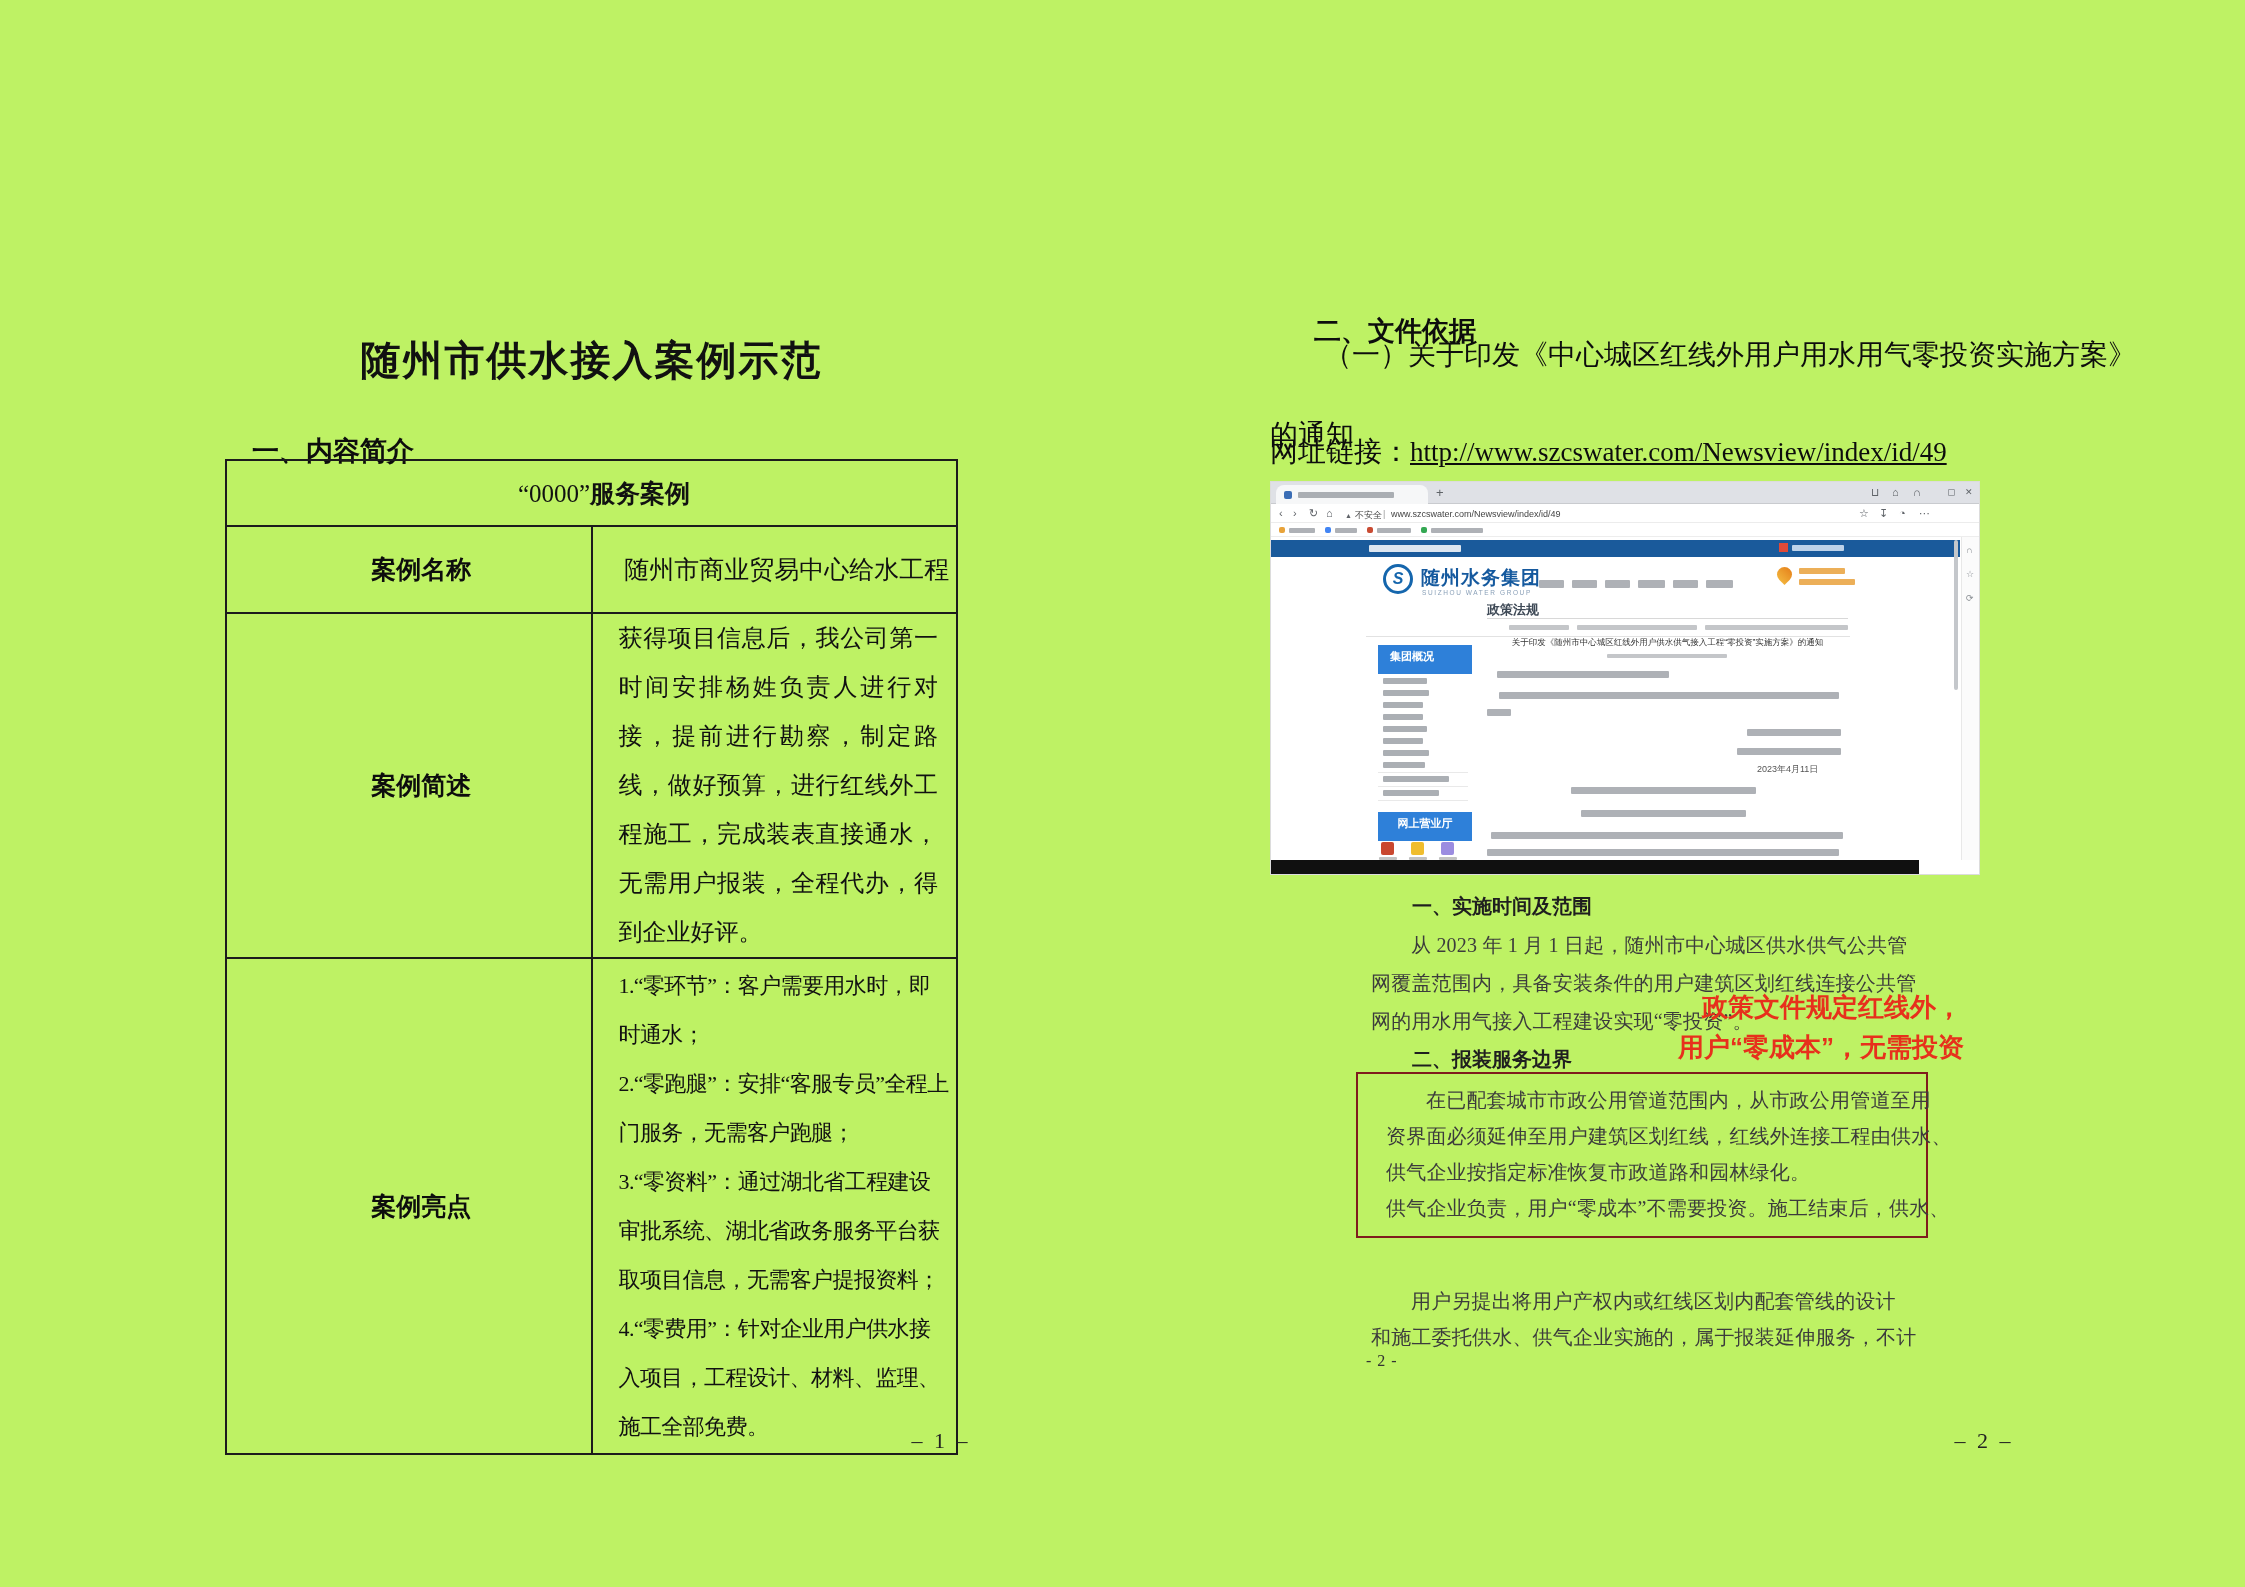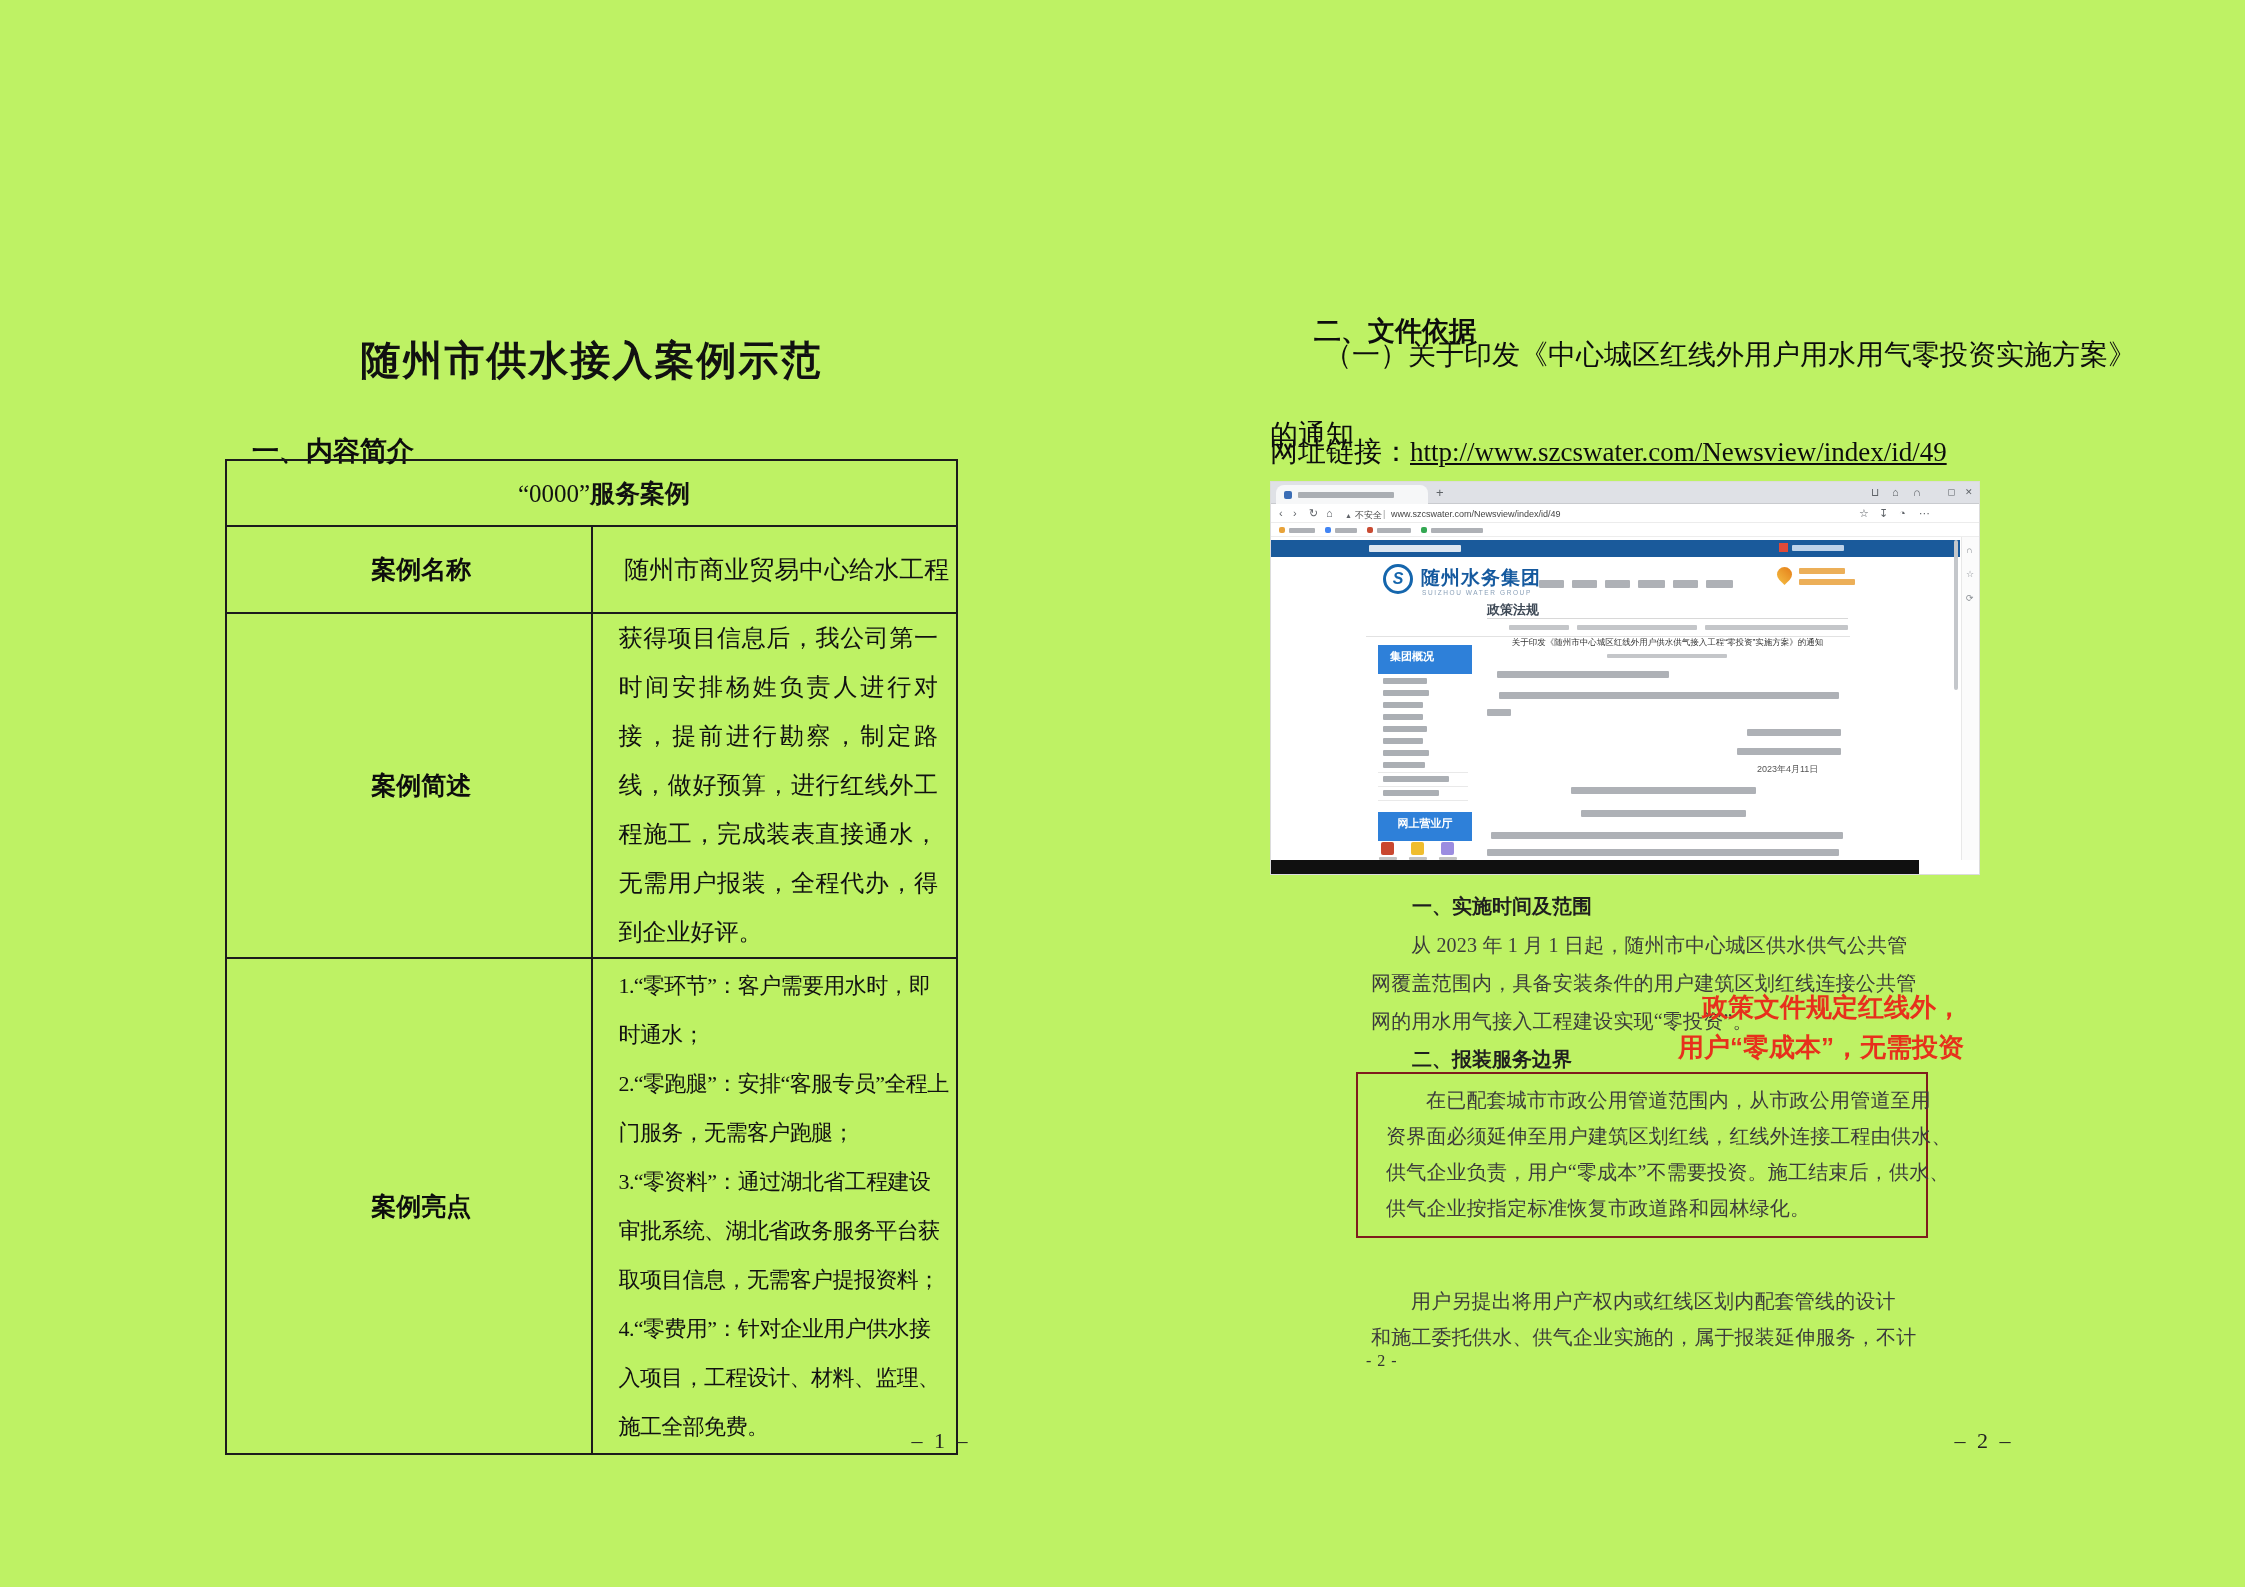--- a/index.html
+++ b/index.html
@@ -240,22 +240,22 @@
     <div class="abs scan" style="left:1371px;top:1008px;">网的用水用气接入工程建设实现“零投资”。</div>
 
     <div class="abs ann" style="left:1702px;top:990px;">政策文件规定红线外，</div>
     <div class="abs ann" style="left:1678px;top:1030px;">用户“零成本”，无需投资</div>
 
     <div class="abs scan-h" style="left:1412px;top:1046px;">二、报装服务边界</div>
 
     <div class="abs redbox">
       <div class="bl" style="text-indent:40px;">在已配套城市市政公用管道范围内，从市政公用管道至用</div>
       <div class="bl">资界面必须延伸至用户建筑区划红线，红线外连接工程由供水、</div>
+      <div class="bl">供气企业按指定标准恢复市政道路和园林绿化。</div>
       <div class="bl">供气企业负责，用户“零成本”不需要投资。施工结束后，供水、</div>
-      <div class="bl">供气企业按指定标准恢复市政道路和园林绿化。</div>
     </div>
 
     <div class="abs scan" style="left:1411px;top:1288px;">用户另提出将用户产权内或红线区划内配套管线的设计</div>
     <div class="abs scan" style="left:1371px;top:1324px;">和施工委托供水、供气企业实施的，属于报装延伸服务，不计</div>
     <div class="abs scan-pn" style="left:1366px;top:1352px;">- 2 -</div>
 
     <div class="abs pagenum" style="left:1904px;top:1428px;">– 2 –</div>
   </section>
 </div>
 

